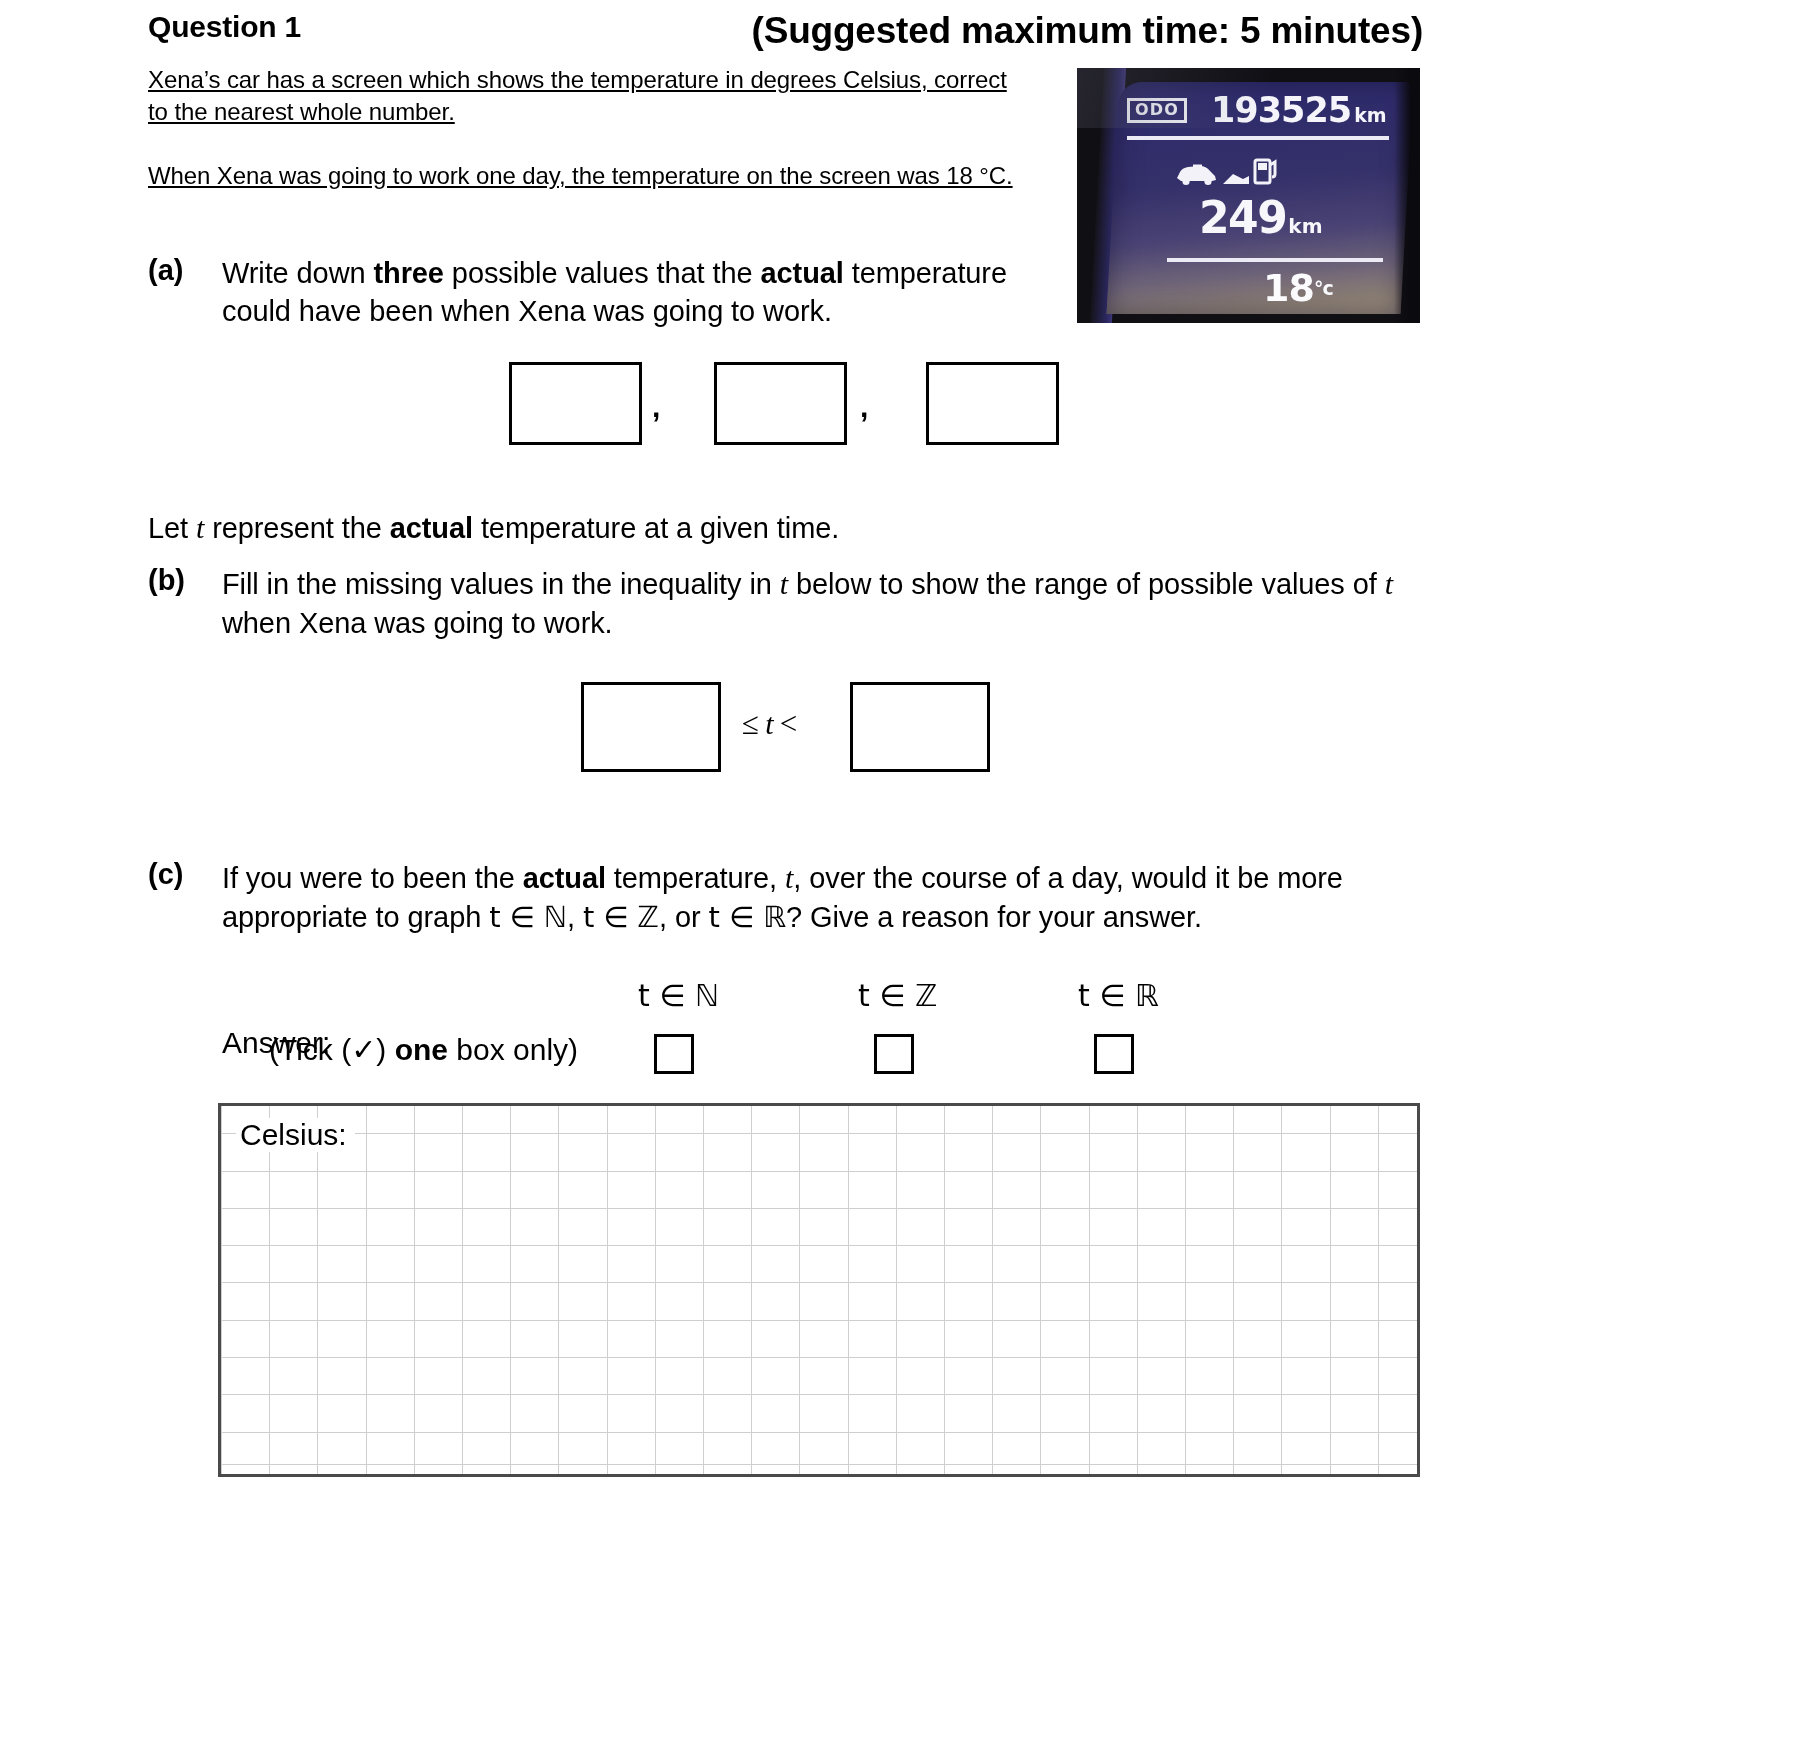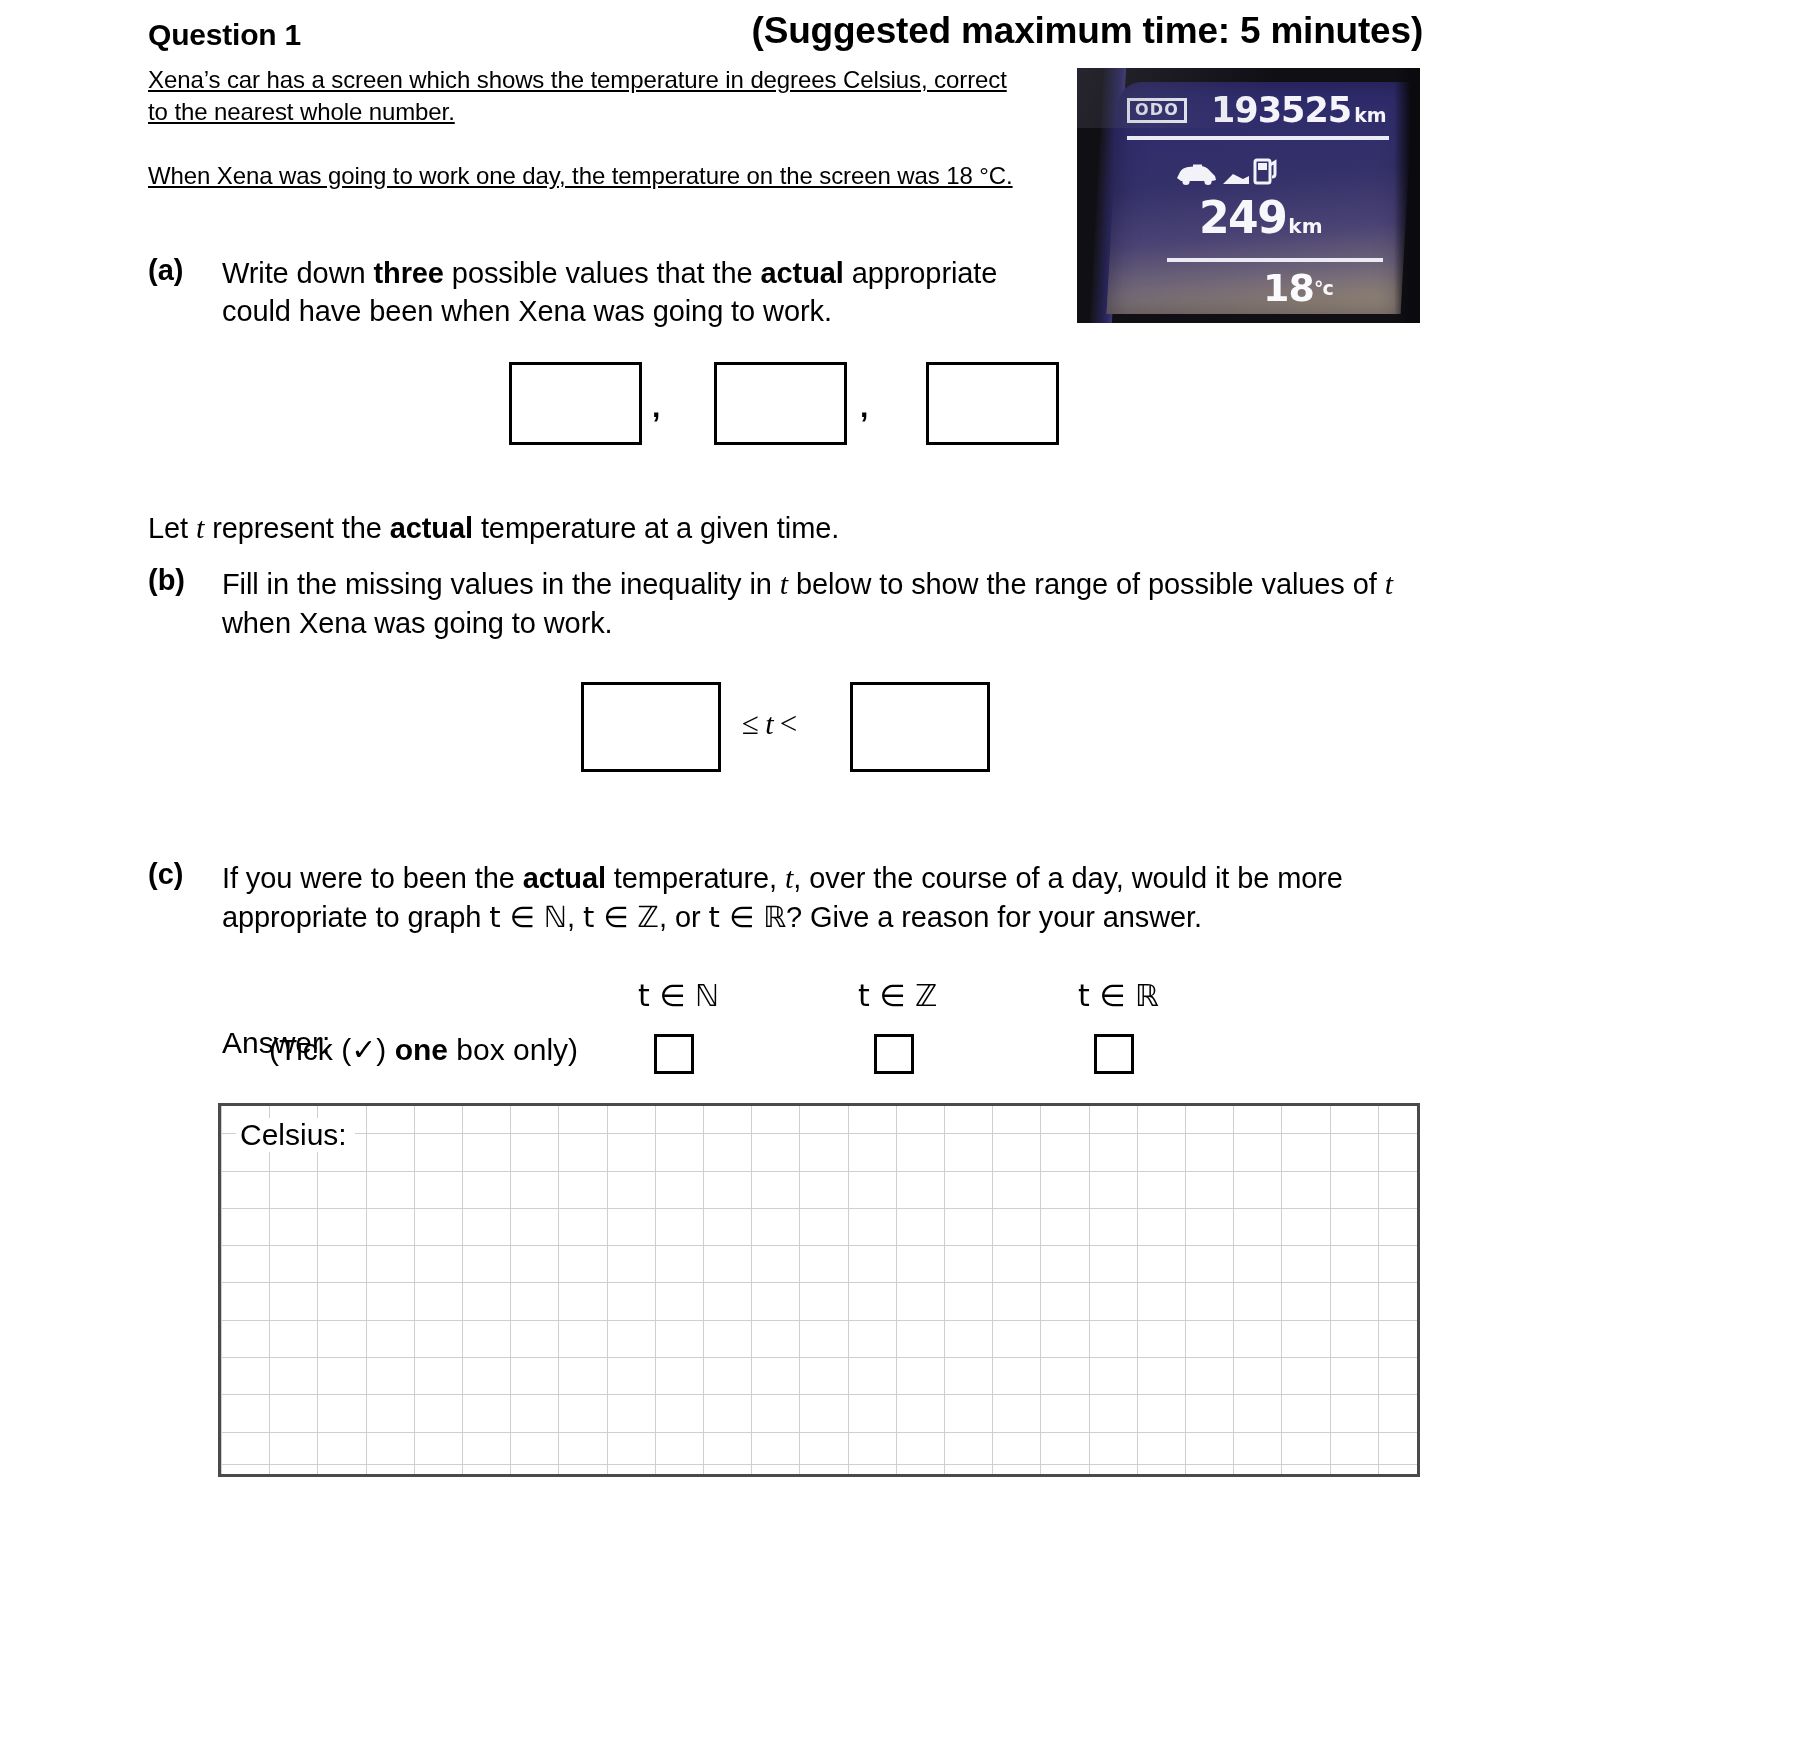--- a/index.html
+++ b/index.html
@@ -24,21 +24,21 @@
   }
 
   
   .header {
     position: absolute;
     left: 148px;
     top: 10px;
     width: 1275px;
     display: flex;
     justify-content: space-between;
-    align-items: flex-end;
+    align-items: flex-start;
   }
   .q-title {
     font-size: 30px;
     font-weight: bold;
     letter-spacing: -0.2px;
   }
   .q-time {
     font-size: 37px;
     font-weight: bold;
     letter-spacing: -0.2px;
@@ -316,21 +316,21 @@
           <span>18</span><span class="unit">°c</span>
         </div>
       </div>
     </div>
     <div class="photo-glare"></div>
     <div class="photo-right-edge"></div>
   </div>
 
   <div class="qlabel" style="left:148px; top:254px;">(a)</div>
   <div class="qbody" style="left:222px; top:254px; width:820px;">
-    <span>Write down </span><span class="bold">three</span><span> possible values that the </span><span class="bold">actual</span><span> appropriate</span>
+    <span>Write down </span><span class="bold">three</span><span> possible values that the </span><span class="bold">actual</span><span> temperature</span>
     <span>could have been when Xena was going to work.</span>
   </div>
 
   <div class="ansbox" style="left:509px; top:362px; width:133px; height:83px;"></div>
   <div class="comma" style="left:652px; top:390px;">,</div>
   <div class="ansbox" style="left:714px; top:362px; width:133px; height:83px;"></div>
   <div class="comma" style="left:860px; top:390px;">,</div>
   <div class="ansbox" style="left:926px; top:362px; width:133px; height:83px;"></div>
 
   <div class="qbody" style="left:148px; top:508px; width:1000px;">

